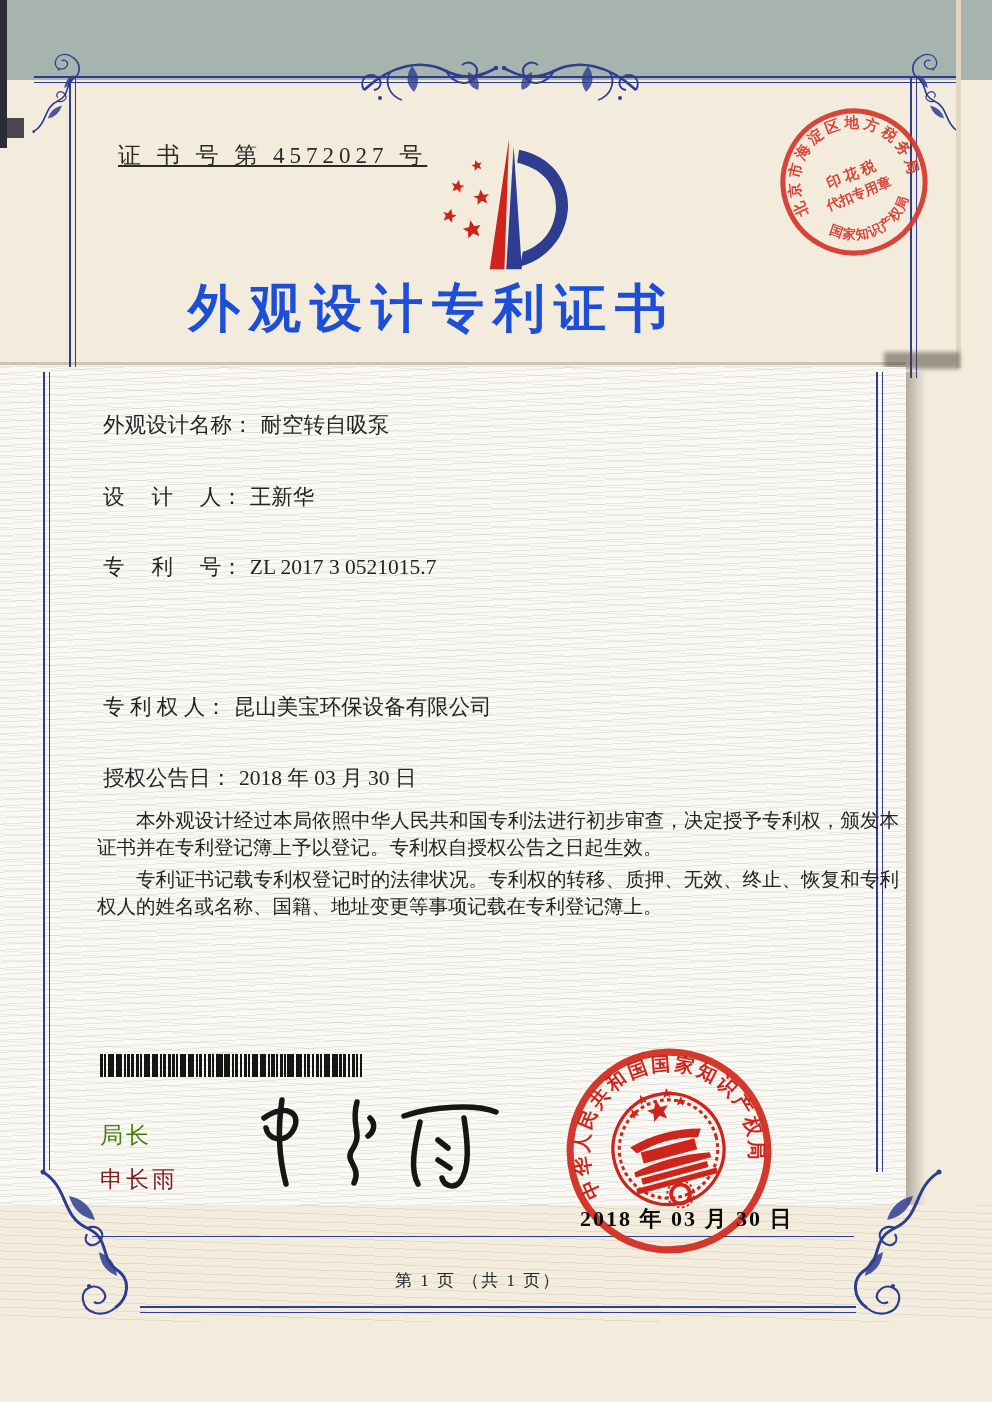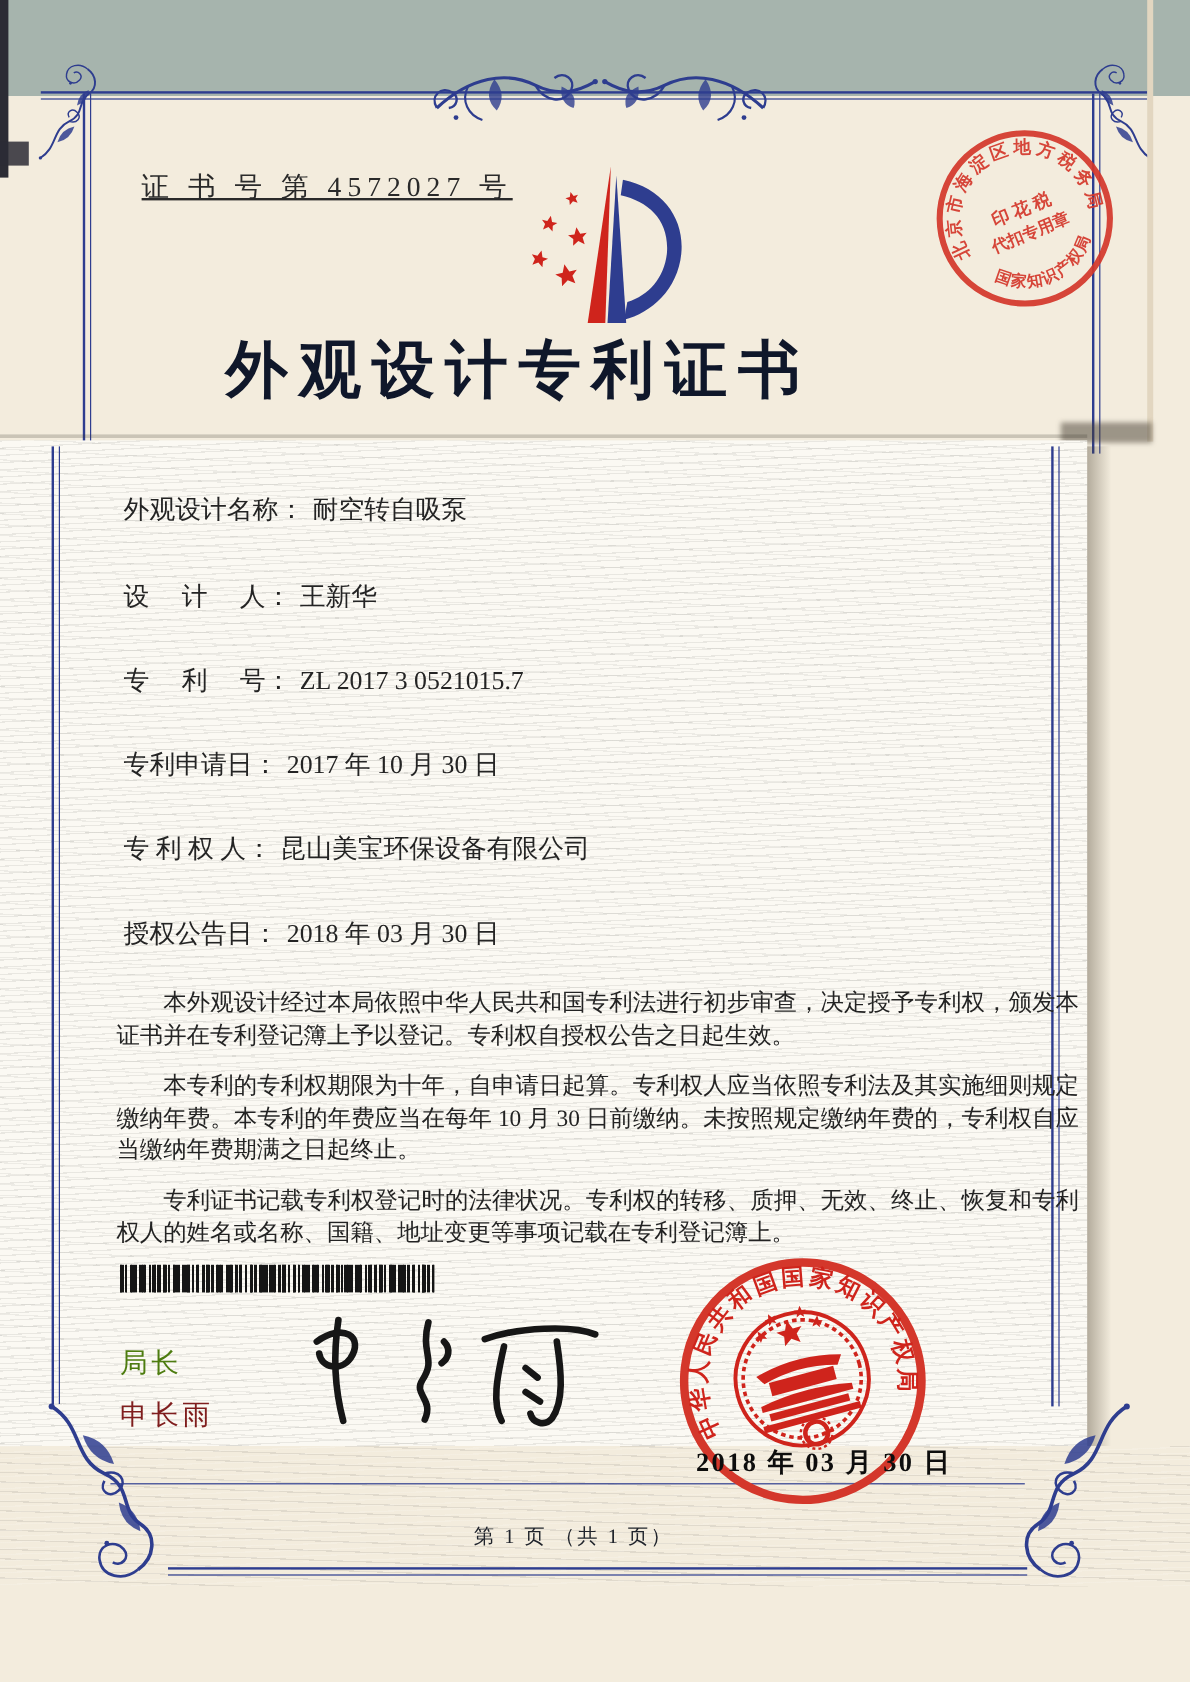--- a/index.html
+++ b/index.html
@@ -40,30 +40,30 @@
   .sheet-rule-left {left:43px;top:372px;height:798px;z-index:5;}
   .sheet-rule-right{left:876px;top:372px;height:800px;z-index:5;}
   .sheet-rule-thin{left:92px;top:1236px;width:762px;height:0;border-top:1.5px solid var(--border-blue,#2e3d8f);z-index:5;}
   .sheet-rule-bottom{left:140px;top:1306px;width:716px;z-index:5;}
   .corner{z-index:5;}
 
   
   .cert-no{left:118px;top:140px;font-size:23px;letter-spacing:5px;color:#2a2a2a;z-index:2;text-decoration:underline;}
   .logo{left:420px;top:126px;z-index:2;}
   .tax-stamp{left:778px;top:106px;z-index:2;transform:rotate(-22deg);opacity:.92;}
-  .doc-title{left:0;top:274px;width:864px;text-align:center;font-size:52px;font-weight:700;letter-spacing:9px;color:#0f172a;z-index:2;}
+  .doc-title{left:0;top:274px;width:864px;text-align:center;font-size:52px;font-weight:700;letter-spacing:9px;color:#1d4ed8;z-index:2;}
 
   
   .field{left:103px;font-size:21.5px;color:#242424;z-index:5;white-space:nowrap;}
   .field .val{margin-left:7px;text-align:right;}
   .f0{top:410px;} .f1{top:482px;} .f2{top:552px;} .f3{top:622px;} .f4{top:692px;} .f5{top:763px;}
 
   
   .body-text{left:97px;top:808px;width:802px;z-index:5;font-size:19.5px;line-height:26.5px;color:#232323;text-align:justify;}
-  .body-text p{margin:16px 0 6px 0;text-indent:2em;}
+  .body-text p{margin:0 0 6px 0;text-indent:2em;}
 
   
   .barcode{left:100px;top:1054px;width:262px;height:23px;z-index:5;
     background-image:repeating-linear-gradient(90deg,#151515 0 2px,rgba(0,0,0,0) 2px 4px),
                      repeating-linear-gradient(90deg,#151515 0 3px,rgba(0,0,0,0) 3px 9px),
                      repeating-linear-gradient(90deg,rgba(0,0,0,0) 0 5px,#151515 5px 6px,rgba(0,0,0,0) 6px 13px);}
   .signer-title{left:100px;top:1120px;font-size:23px;letter-spacing:3px;color:#4d7c0f;z-index:5;font-family:"Liberation Sans","DejaVu Sans",sans-serif;}
   .signer-name {left:100px;top:1164px;font-size:23px;letter-spacing:3px;color:#7f1d1d;z-index:5;font-family:Liberation Sans, sans-serif;}
   .signature{left:252px;top:1088px;z-index:5;}
   .seal{left:558px;top:1040px;z-index:6;transform:rotate(-15deg);}
@@ -190,27 +190,25 @@
   <svg class="abs corner" style="left:28px;top:1166px" width="112" height="150" viewBox="0 0 110 150">
       <use href="#flourish" transform="translate(110,0) scale(-1,1)"></use>
     </svg>
   <svg class="abs corner" style="left:842px;top:1166px" width="112" height="150" viewBox="0 0 110 150">
       <use href="#flourish"></use>
     </svg>
 
   <div class="abs field f0"><span>外观设计名称：</span><span class="val">耐空转自吸泵</span></div>
   <div class="abs field f1"><span>设　 计 　人：</span><span class="val">王新华</span></div>
   <div class="abs field f2"><span>专　 利 　号：</span><span class="val">ZL 2017 3 0521015.7</span></div>
-  <div class="abs field f3"><span>专利申请日：</span><span class="val">2017 年 10 月 30 日</span></div>
   <div class="abs field f4"><span>专 利 权 人：</span><span class="val">昆山美宝环保设备有限公司</span></div>
   <div class="abs field f5"><span>授权公告日：</span><span class="val">2018 年 03 月 30 日</span></div>
 
   <div class="abs body-text">
     <p>本外观设计经过本局依照中华人民共和国专利法进行初步审查，决定授予专利权，颁发本证书并在专利登记簿上予以登记。专利权自授权公告之日起生效。</p>
-    <p>本专利的专利权期限为十年，自申请日起算。专利权人应当依照专利法及其实施细则规定缴纳年费。本专利的年费应当在每年 10 月 30 日前缴纳。未按照规定缴纳年费的，专利权自应当缴纳年费期满之日起终止。</p>
     <p>专利证书记载专利权登记时的法律状况。专利权的转移、质押、无效、终止、恢复和专利权人的姓名或名称、国籍、地址变更等事项记载在专利登记簿上。</p>
   </div>
 
   <div class="abs barcode"></div>
 
   <div class="abs signer-title">局长</div>
   <div class="abs signer-name">申长雨</div>
 
   <svg class="abs signature" width="252" height="108" viewBox="0 0 252 108">
     <path class="sig-ink" d="M30,12 C26,38 26,66 34,96"></path>

